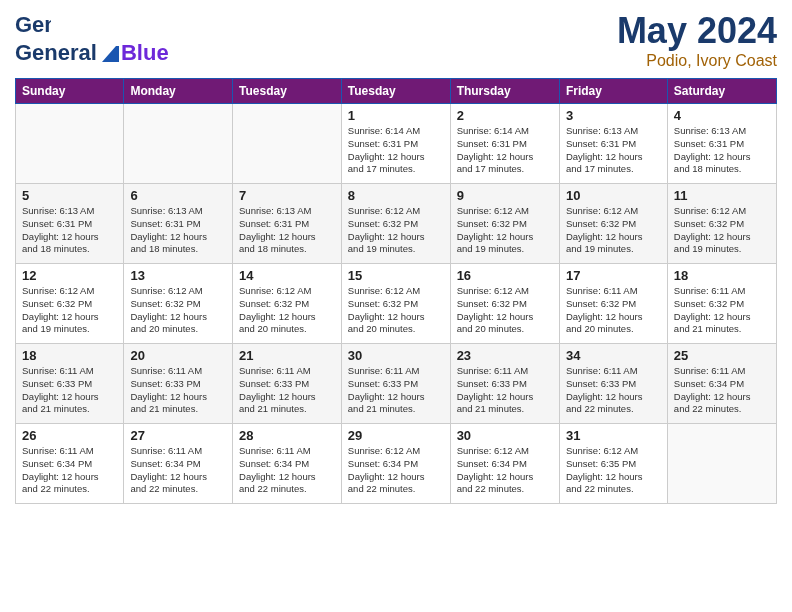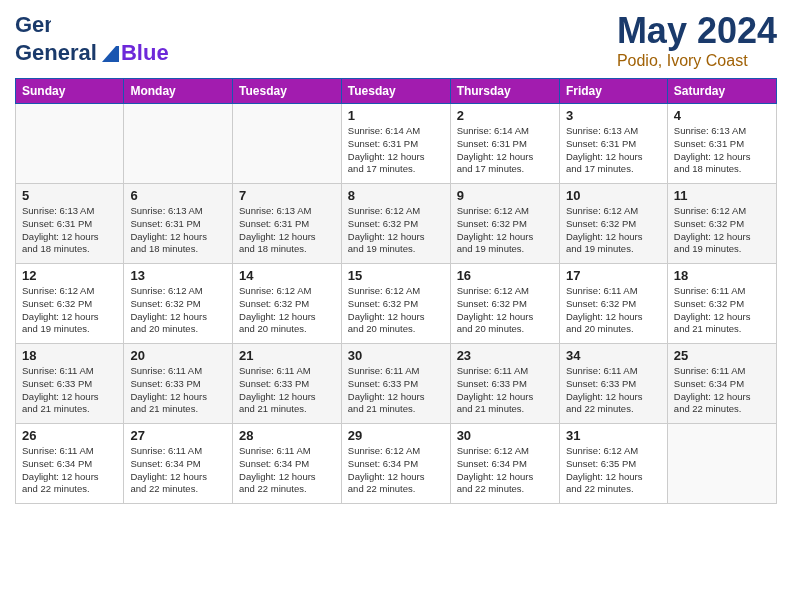--- a/index.html
+++ b/index.html
@@ -2,28 +2,28 @@
 <html><head>
   <meta charset="utf-8">
   <style>
     * { box-sizing: border-box; margin: 0; padding: 0; }
     body { font-family: Arial, sans-serif; background: #fff; width: 792px; height: 612px; overflow: hidden; }
     
     .container { width: 792px; padding: 10px 15px; }
     
     .header { display: flex; justify-content: space-between; align-items: flex-start; margin-bottom: 8px; }
     
-    .title-area { }
+    .title-area { text-align: right; }
     .month-title { font-size: 36px; font-weight: bold; color: #1a3a6b; }
     .location { font-size: 16px; color: #a16207; }
     
     table { width: 100%; border-collapse: collapse; font-size: 10px; }
     
     thead th {
-      background-color: #a21caf;
+      background-color: #701a75;
       color: white;
       padding: 5px 6px;
       text-align: left;
       font-size: 12px;
       font-weight: bold;
       border: 1px solid #1a56b0;
     }
     
     tbody td {
       border: 1px solid #ccc;

